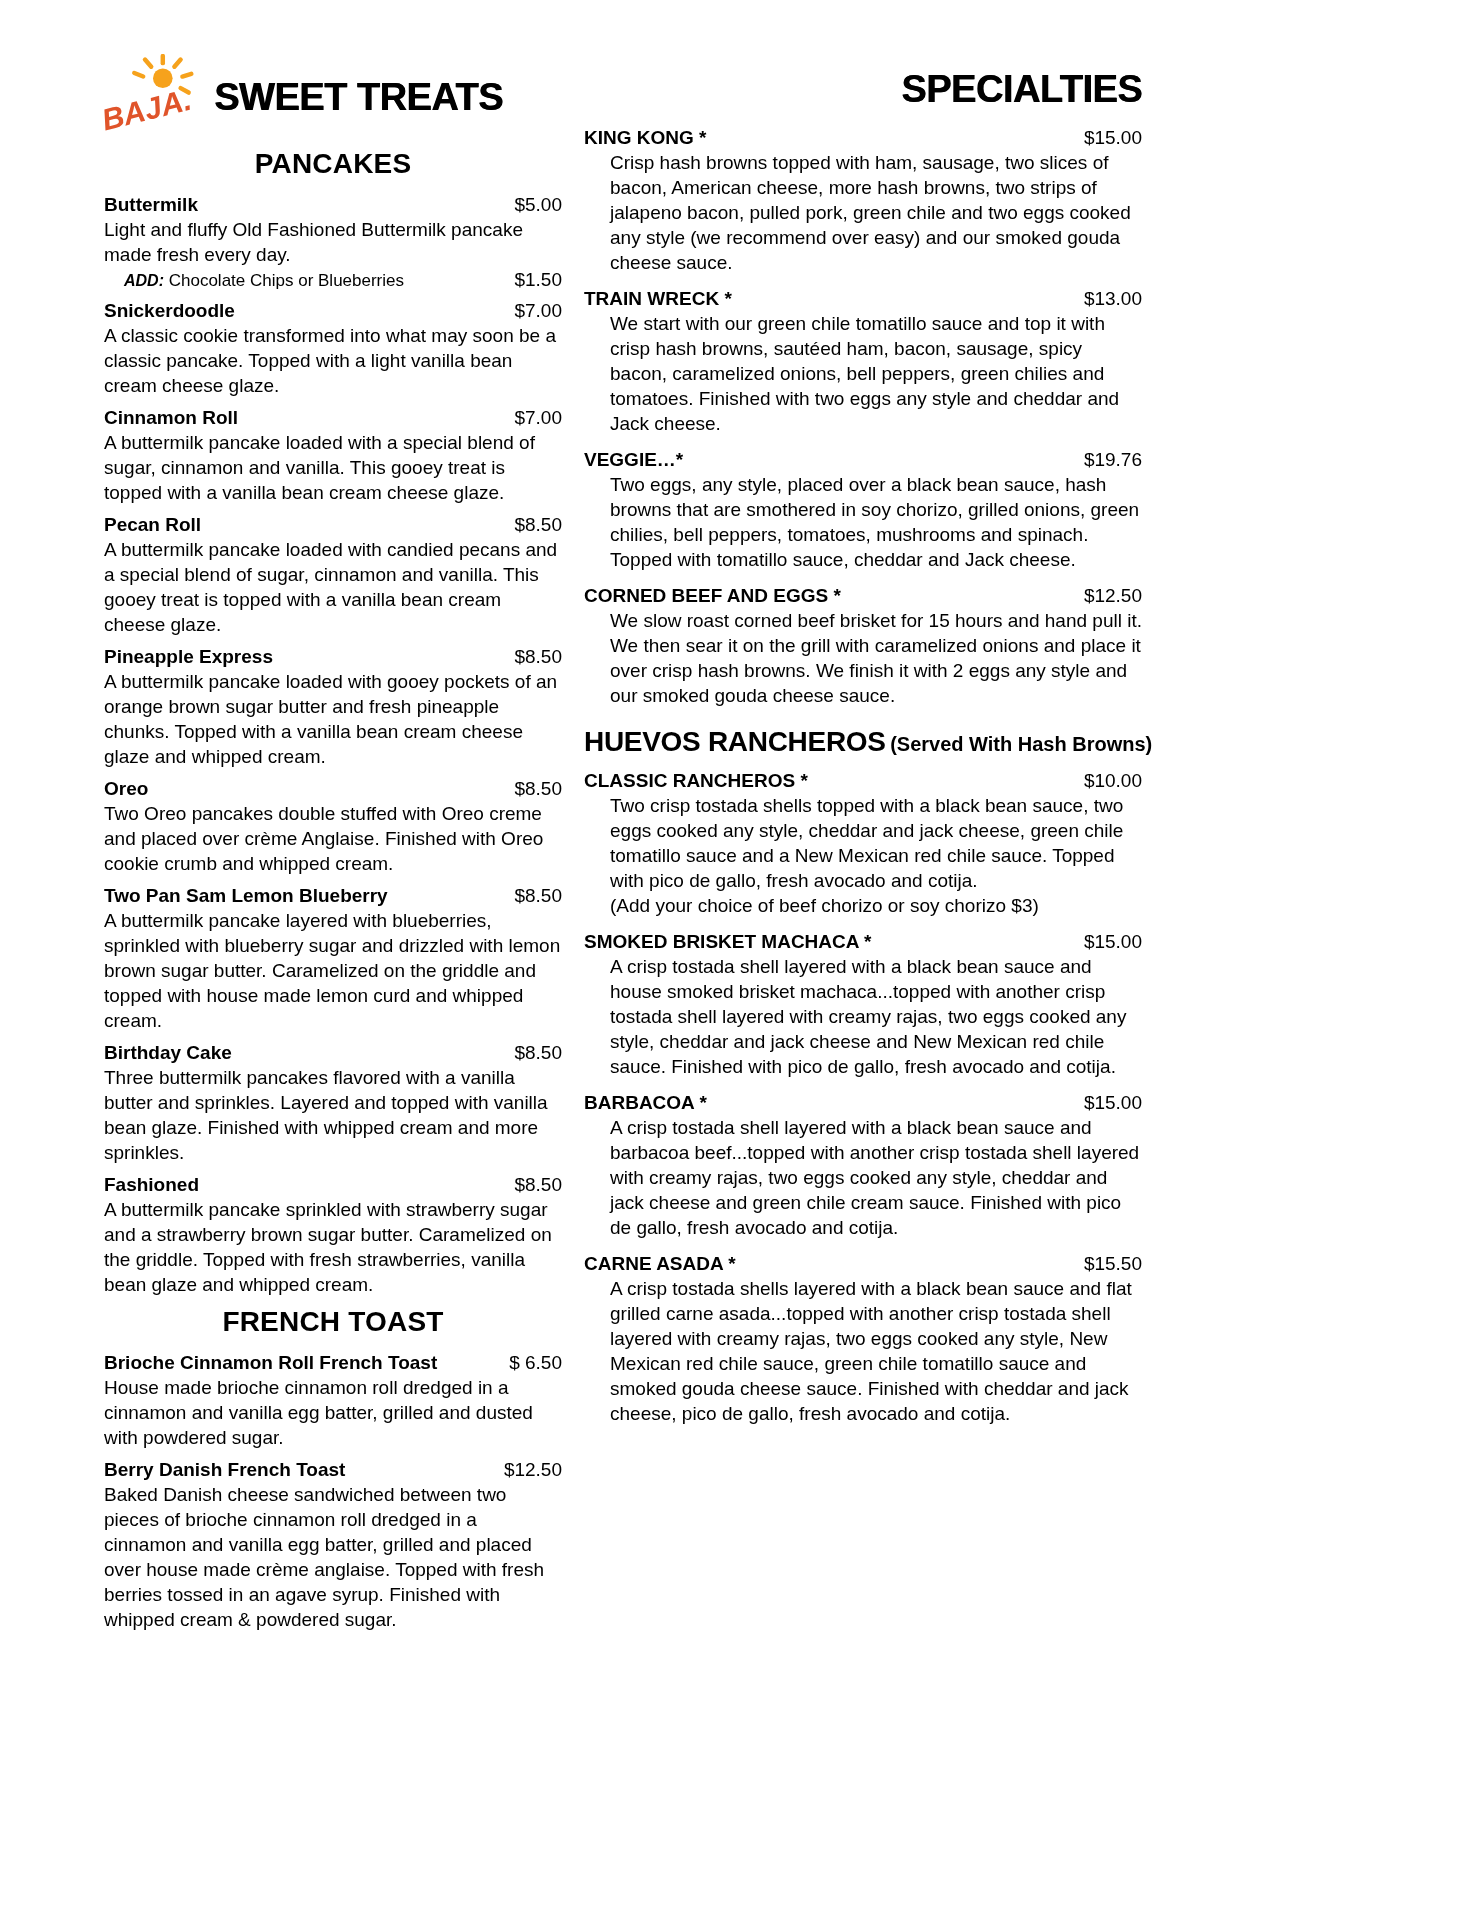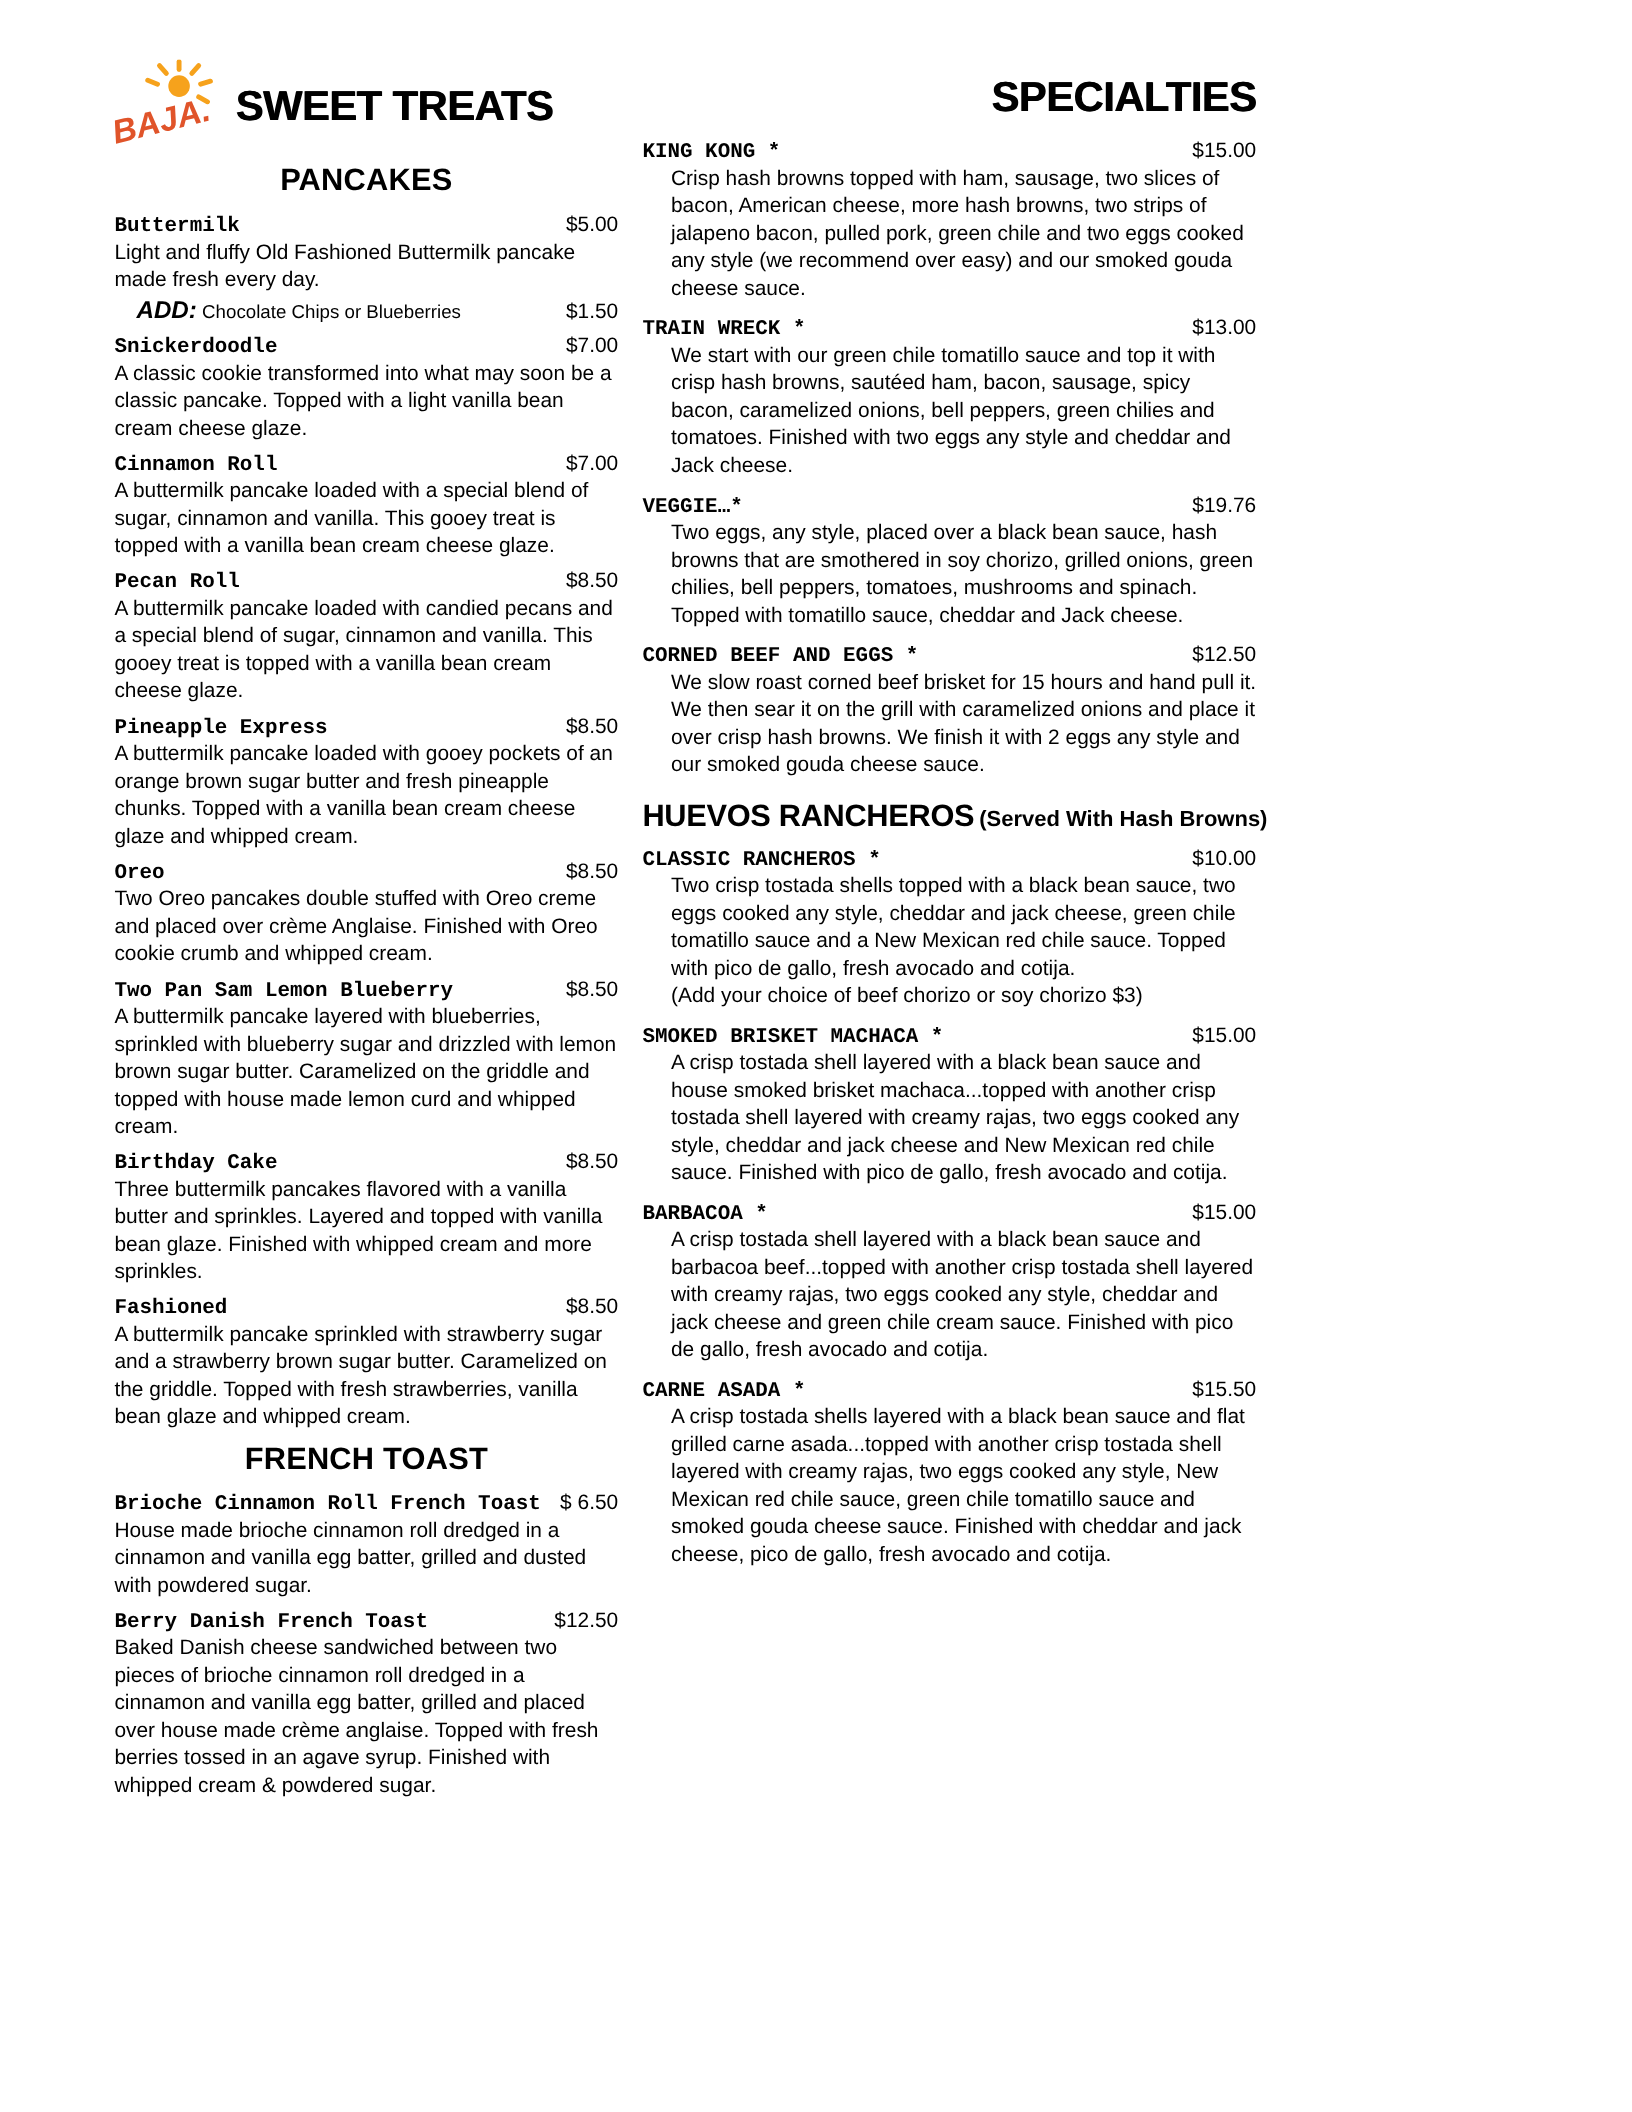--- a/index.html
+++ b/index.html
@@ -30,27 +30,27 @@
     margin:8px 0 14px; letter-spacing:0.2px;
   }
   .section-heading.left + .item { margin-top:0; }
   .section-heading.right { font-weight:bold; margin:18px 0 12px; white-space:nowrap; }
   .section-heading.right .heading-text { font-size:28px; font-weight:bold; letter-spacing:-0.3px; }
   .heading-sub { font-size:20px; font-weight:bold; }
 
   .item { margin-bottom:9px; }
   .item.right { margin-bottom:13px; }
   .item-row { display:flex; justify-content:space-between; align-items:baseline; margin-bottom:1px; }
-  .item-name { font-weight:bold; font-size:19px;font-family:Liberation Mono, monospace; }
+  .item-name { font-weight:bold; font-size:19px; }
   .item-price { font-size:19px; }
   .item-desc { font-size:19px; line-height:25px; }
   .item.right .item-desc { margin-left:26px; }
   .item-note { margin-left:26px; }
   .item-add { display:flex; justify-content:space-between; align-items:baseline; margin-left:20px; margin-top:2px; }
-  .add-label { font-weight:bold; font-style:italic; font-size:22px; }
+  .add-label { font-weight:bold; font-style:italic; font-size:16px; }
   .add-text { font-weight:normal; font-size:17px; }
 </style>
 </head>
 <body>
 
 <div class="page">
 
   <div class="col-left">
     <div class="left-header">
       <svg class="brand-logo" viewBox="0 0 110 96" aria-hidden="true">

